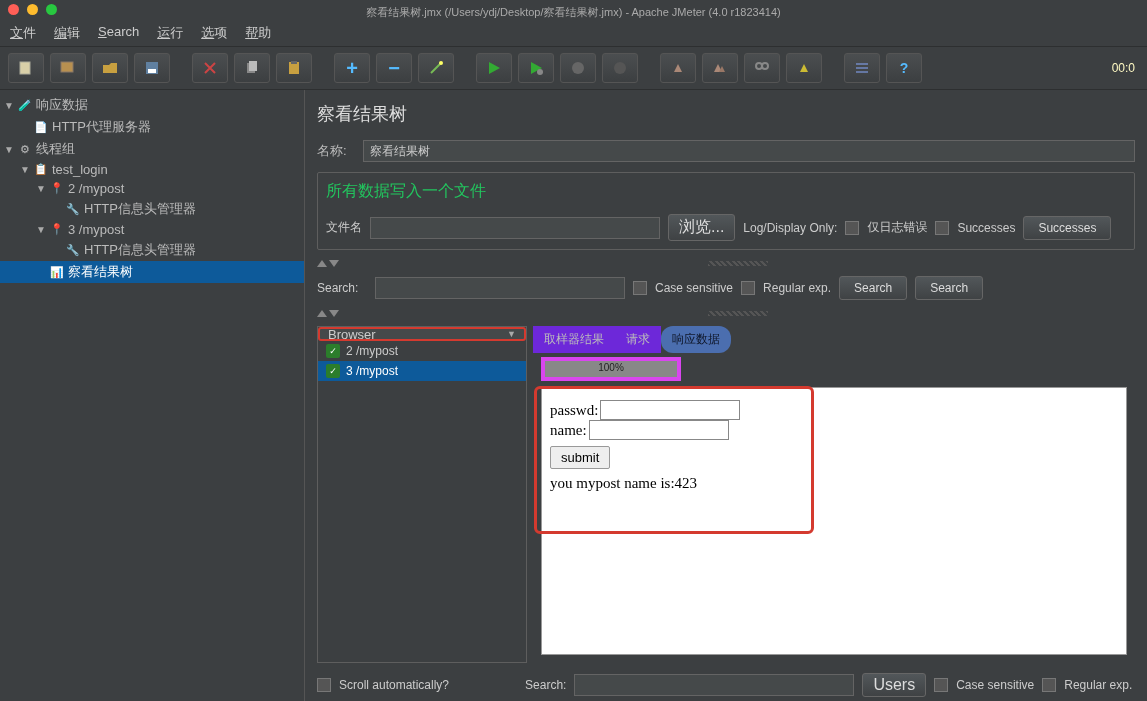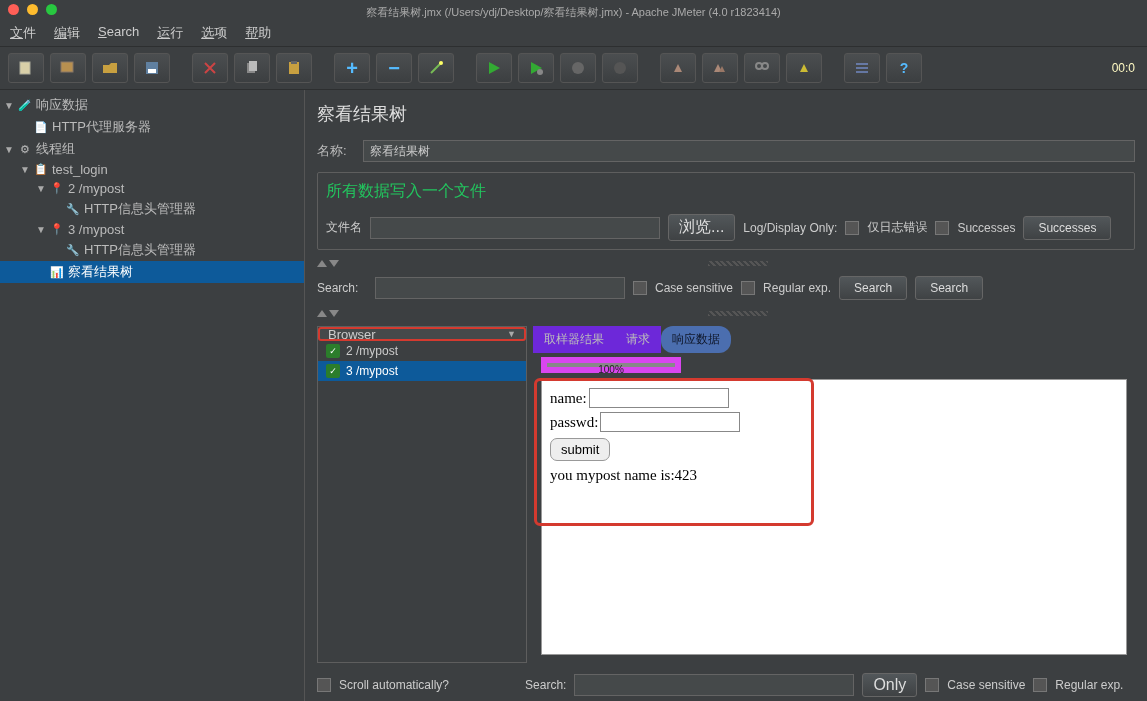--- a/index.html
+++ b/index.html
@@ -133,39 +133,39 @@
 .result-list { flex:1; background:#3c3f41; }
 .result-item { display:flex; align-items:center; gap:6px; padding:3px 8px; font-size:12px; color:#ccc;}
 .result-item.selected { background:#0d5a9a; color:#fff;}
 .shield { width:14px; height:14px; background:#2b7d2b; border-radius:2px; display:inline-flex; align-items:center; justify-content:center; color:#fff; font-size:9px;}
 
 .results-right { flex:1; display:flex; flex-direction:column;}
 .tabs { display:flex; gap:0; font-size:12px;}
 .tab { padding:4px 10px; color:#bbb; background:#6d28d9; border:1px solid transparent;}
 .tab.active { background:#4b6eaf; color:#0f172a; border-radius:12px;}
 .progress-wrap { padding: 4px 8px 2px 8px; display:flex; justify-content:flex-start;}
-.progress { width:140px; height:16px; background:#555; position:relative; border:6px solid #d946ef;}
+.progress { width:140px; height:24px; background:#555; position:relative; border:4px solid #d946ef;}
 .progress-fill { position:absolute; left:0; top:0; bottom:0; background:#888; width:100%;}
 .progress-text { position:absolute; width:100%; text-align:center; font-size:10px; color:#222; line-height:14px;}
 
 .response-pane {
   background:#fff; flex:1; margin:4px 8px 8px 8px; padding:8px; position:relative;
   border:1px solid #999;
 }
 .response-highlight {
   position:absolute; top:-2px; left:-8px; width:280px; height:148px;
   border:3px solid #d43a2f; border-radius:6px; pointer-events:none;
 }
 .form-in-response { font-family: "Times New Roman", serif; font-size:15px; color:#000;}
 .form-in-response input[type=text], .form-in-response input[type=password] {
   border:1px solid #888; height:20px; width:140px; margin-left:2px;
 }
 .form-in-response button {
   margin-top:6px; padding:3px 10px; font-size:13px;
-  border:1px solid #999; background:#eee; border-radius:7px;
+  border:1px solid #999; background:#eee; border-radius:2px;
 }
 .form-in-response p { margin-top:6px;}
 
 .bottom-bar { display:flex; align-items:center; gap:8px; padding:4px 0;}
 
 svg { display:block; }
 </style>
 </head>
 <body>
 
@@ -418,35 +418,35 @@
         </div>
         <div class="progress-wrap">
           <div class="progress">
             <div class="progress-fill"></div>
             <div class="progress-text">100%</div>
           </div>
         </div>
         <div class="response-pane">
           <div class="response-highlight"></div>
           <div class="form-in-response">
+            <div style="margin-top:4px;"><span>passwd:</span><input type="password" style=""></div>
             <div><span>name:</span><input type="text" style=""></div>
-            <div style="margin-top:4px;"><span>passwd:</span><input type="password" style=""></div>
             <button>submit</button>
             <p>you mypost name is:423</p>
           </div>
         </div>
       </div>
     </div>
 
     <div class="bottom-bar">
       <span class="chk"></span>
       <span class="label">Scroll automatically?</span>
       <span style="width:60px;"></span>
       <span class="label">Search:</span>
       <input class="field-input" style="max-width: 280px;">
-      <button class="btn small">Only</button>
+      <button class="btn small">Users</button>
       <span class="chk"></span>
       <span class="label">Case sensitive</span>
       <span class="chk"></span>
       <span class="label">Regular exp.</span>
     </div>
   </div>
 </div>
 
 </body></html>

